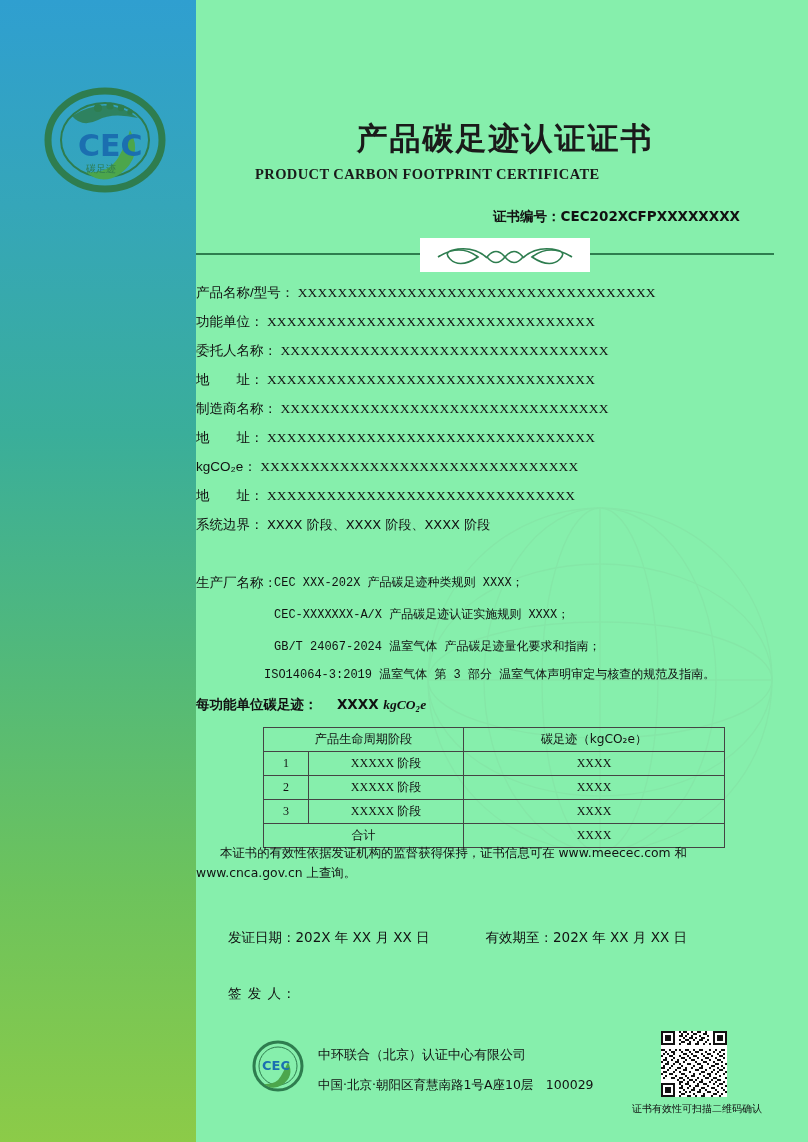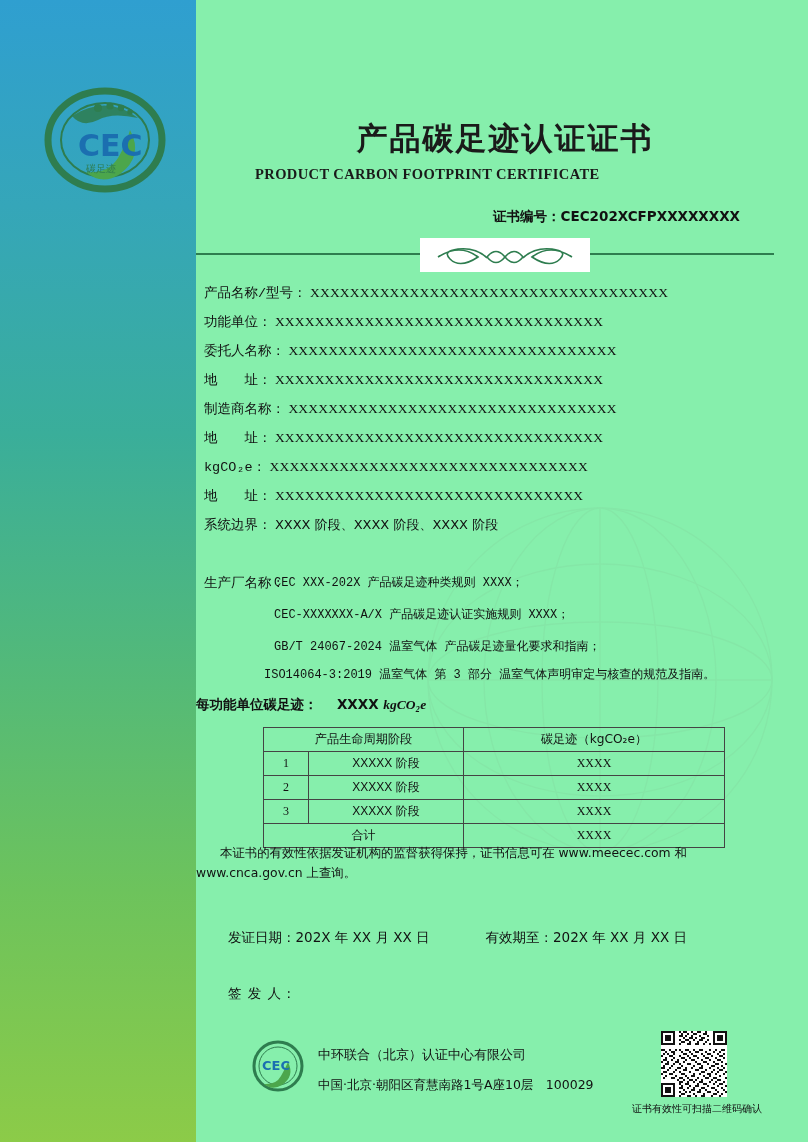--- a/index.html
+++ b/index.html
@@ -99,24 +99,23 @@
   }
   
   .field-row {
     position: absolute;
     left: 196px;
     font-size: 13.5px;
     color: #111;
     white-space: nowrap;
   }
   .lbl-zh {
-    font-family: Liberation Mono, monospace;
+    font-family: Liberation Sans, sans-serif;
     font-size: 13.5px;
     color: #111;
-    padding-left: 8px;
   }
   .val {
     font-family: "Liberation Serif", serif;
     font-size: 13.5px;
     color: #111;
     letter-spacing: 0.2px;
   }
   .val-zh {
     font-family: "DejaVu Sans", sans-serif;
     font-size: 13px;
@@ -165,21 +164,21 @@
   }
   #tbl th {
     font-family: "DejaVu Sans", sans-serif;
     font-size: 12.2px;
   }
   #tbl td.idx {
     width: 36px;
     font-family: "Liberation Serif", serif;
   }
   #tbl td.stage {
-    font-family: Liberation Sans, sans-serif;
+    font-family: Liberation Serif, serif;
     font-size: 12px;
   }
   #tbl td.num {
     width: 252px;
     font-family: "Liberation Serif", serif;
     font-size: 12px;
   }
   
   #note {
     position: absolute;

